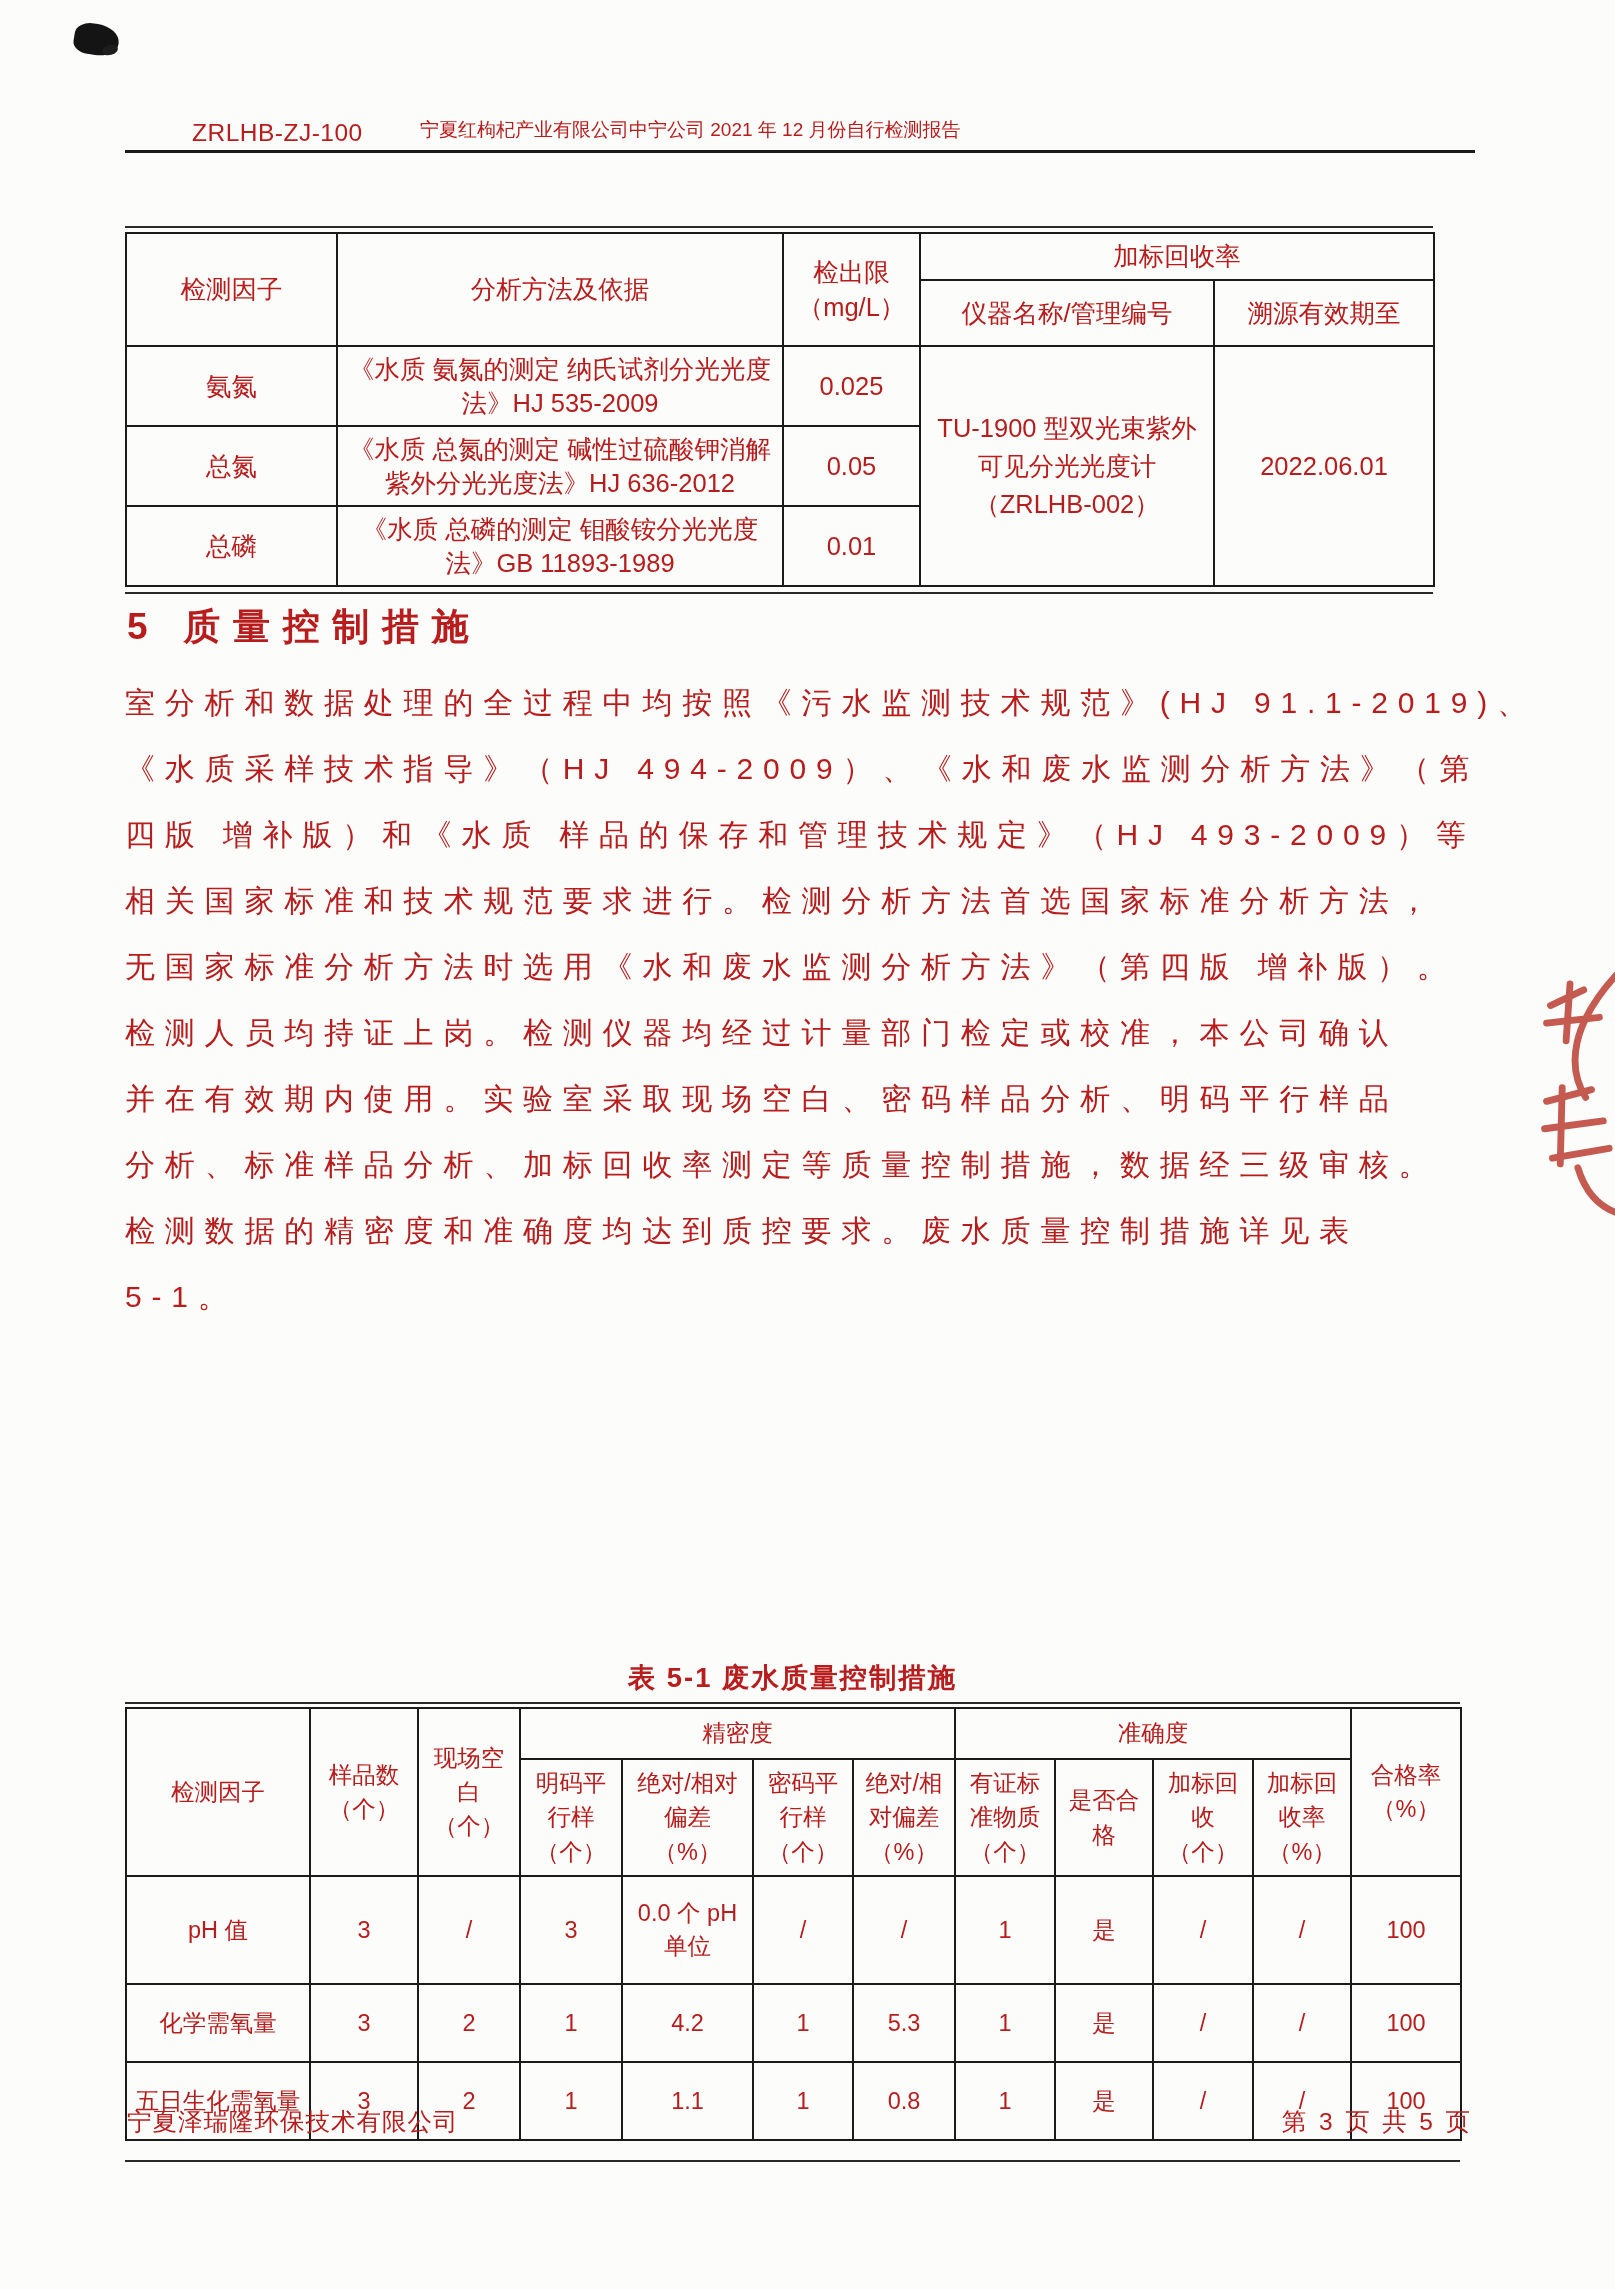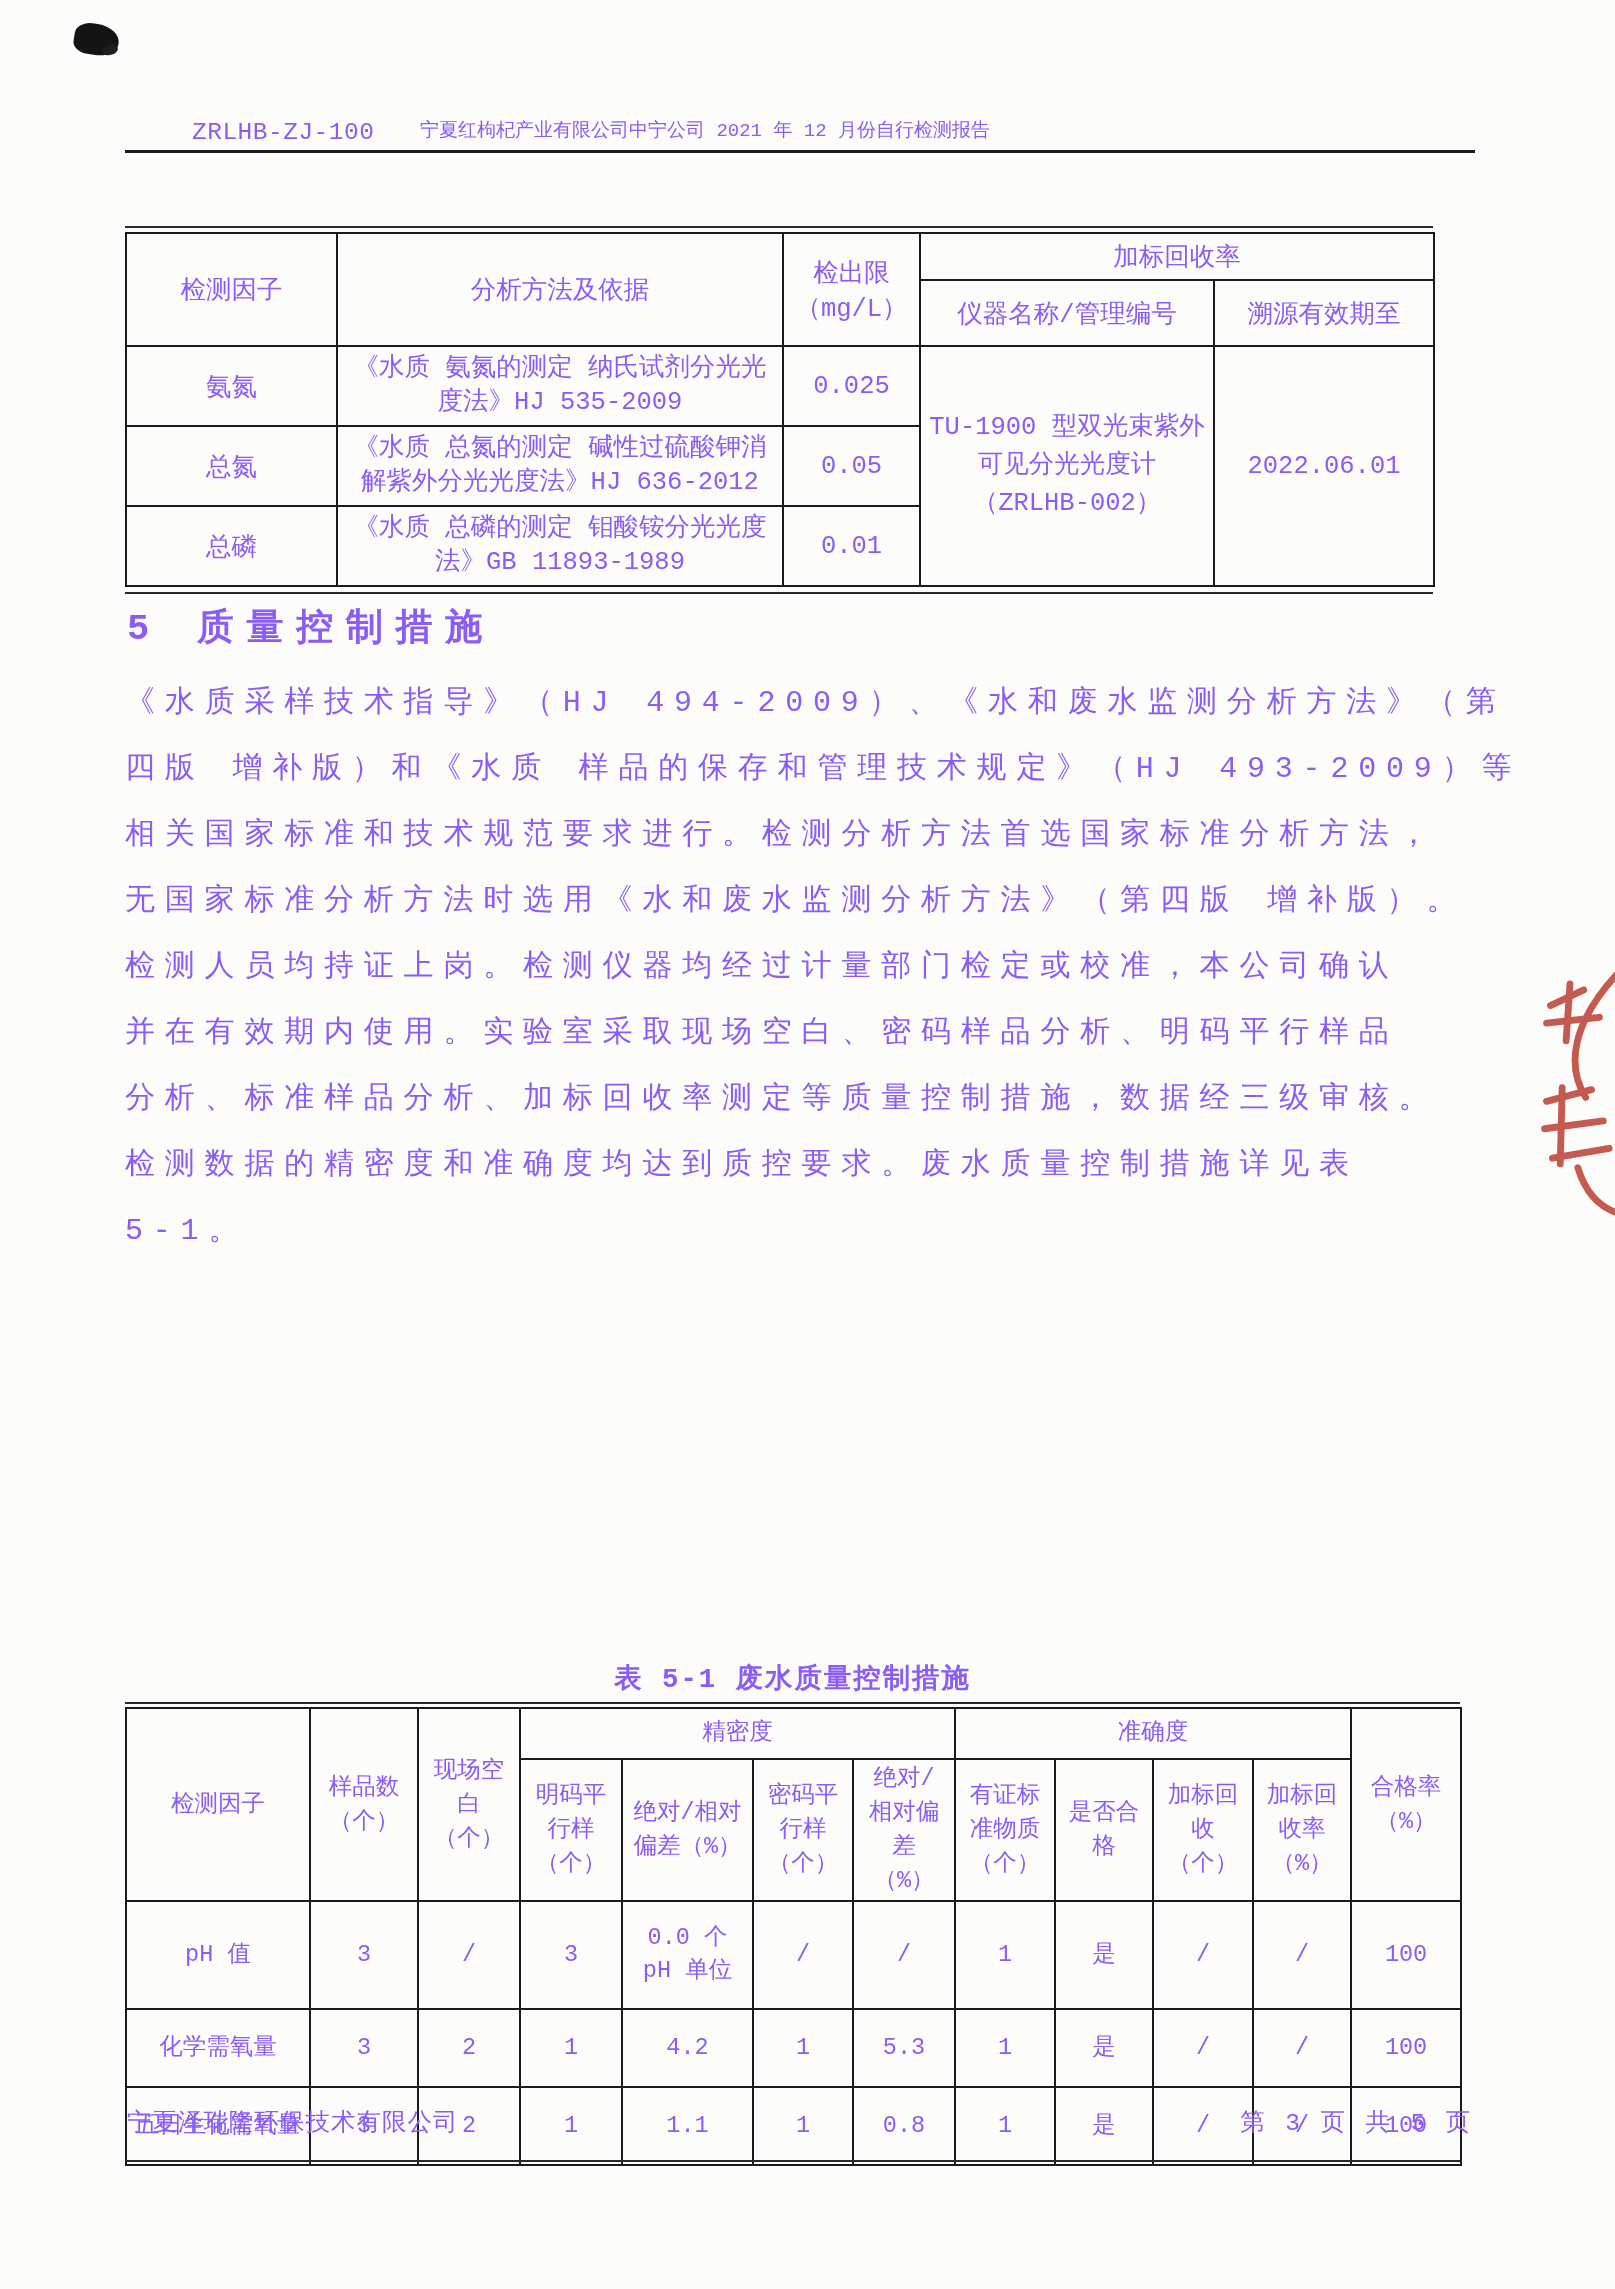--- a/index.html
+++ b/index.html
@@ -1,20 +1,20 @@
 <!DOCTYPE html>
 <html><head>
 <meta charset="utf-8">
 <style>
   html,body { margin:0; padding:0; background:#e8e8e6; }
   .page {
     position:relative; width:1615px; height:2290px; margin:0 auto;
     background:#fcfcfa; overflow:hidden;
-    font-family:Liberation Mono, monospace;
-    color:#8b5cf6;
+    font-family:Liberation Sans, sans-serif;
+    color:#b91c1c;
   }
   
   .blob  { position:absolute; top:23.5px; left:74px; width:45px; height:31px;
            background:#141414; border-radius:45% 60% 55% 40%; transform:rotate(9deg); }
   .blob2 { position:absolute; top:45px; left:102px; width:15.7px; height:9.8px;
            background:#1d1d1d; border-radius:50%; transform:rotate(-15deg); }
 
   
   .hdr-code  { position:absolute; top:119px; left:192px; font-size:24.5px; letter-spacing:0.5px; }
   .hdr-title { position:absolute; top:117px; left:420px; font-size:19px; }
@@ -115,20 +115,21 @@
       <td>总磷</td>
       <td class="method">《水质 总磷的测定 钼酸铵分光光度法》GB 11893-1989</td>
       <td>0.01</td>
     </tr>
   </tbody>
     </table>
   <div class="dline" style="top:592px; left:125px; width:1308px;"></div>
 
   <div class="sec">5 质量控制措施</div>
   <div class="para">
+    <div class="ln">室分析和数据处理的全过程中均按照《污水监测技术规范》(HJ 91.1-2019)、</div>
     <div class="ln">《水质采样技术指导》（HJ 494-2009）、《水和废水监测分析方法》（第</div>
     <div class="ln">四版 增补版）和《水质 样品的保存和管理技术规定》（HJ 493-2009）等</div>
     <div class="ln">相关国家标准和技术规范要求进行。检测分析方法首选国家标准分析方法，</div>
     <div class="ln">无国家标准分析方法时选用《水和废水监测分析方法》（第四版 增补版）。</div>
     <div class="ln">检测人员均持证上岗。检测仪器均经过计量部门检定或校准，本公司确认</div>
     <div class="ln">并在有效期内使用。实验室采取现场空白、密码样品分析、明码平行样品</div>
     <div class="ln">分析、标准样品分析、加标回收率测定等质量控制措施，数据经三级审核。</div>
     <div class="ln">检测数据的精密度和准确度均达到质控要求。废水质量控制措施详见表</div>
     <div class="ln">5-1。</div>
   </div>

